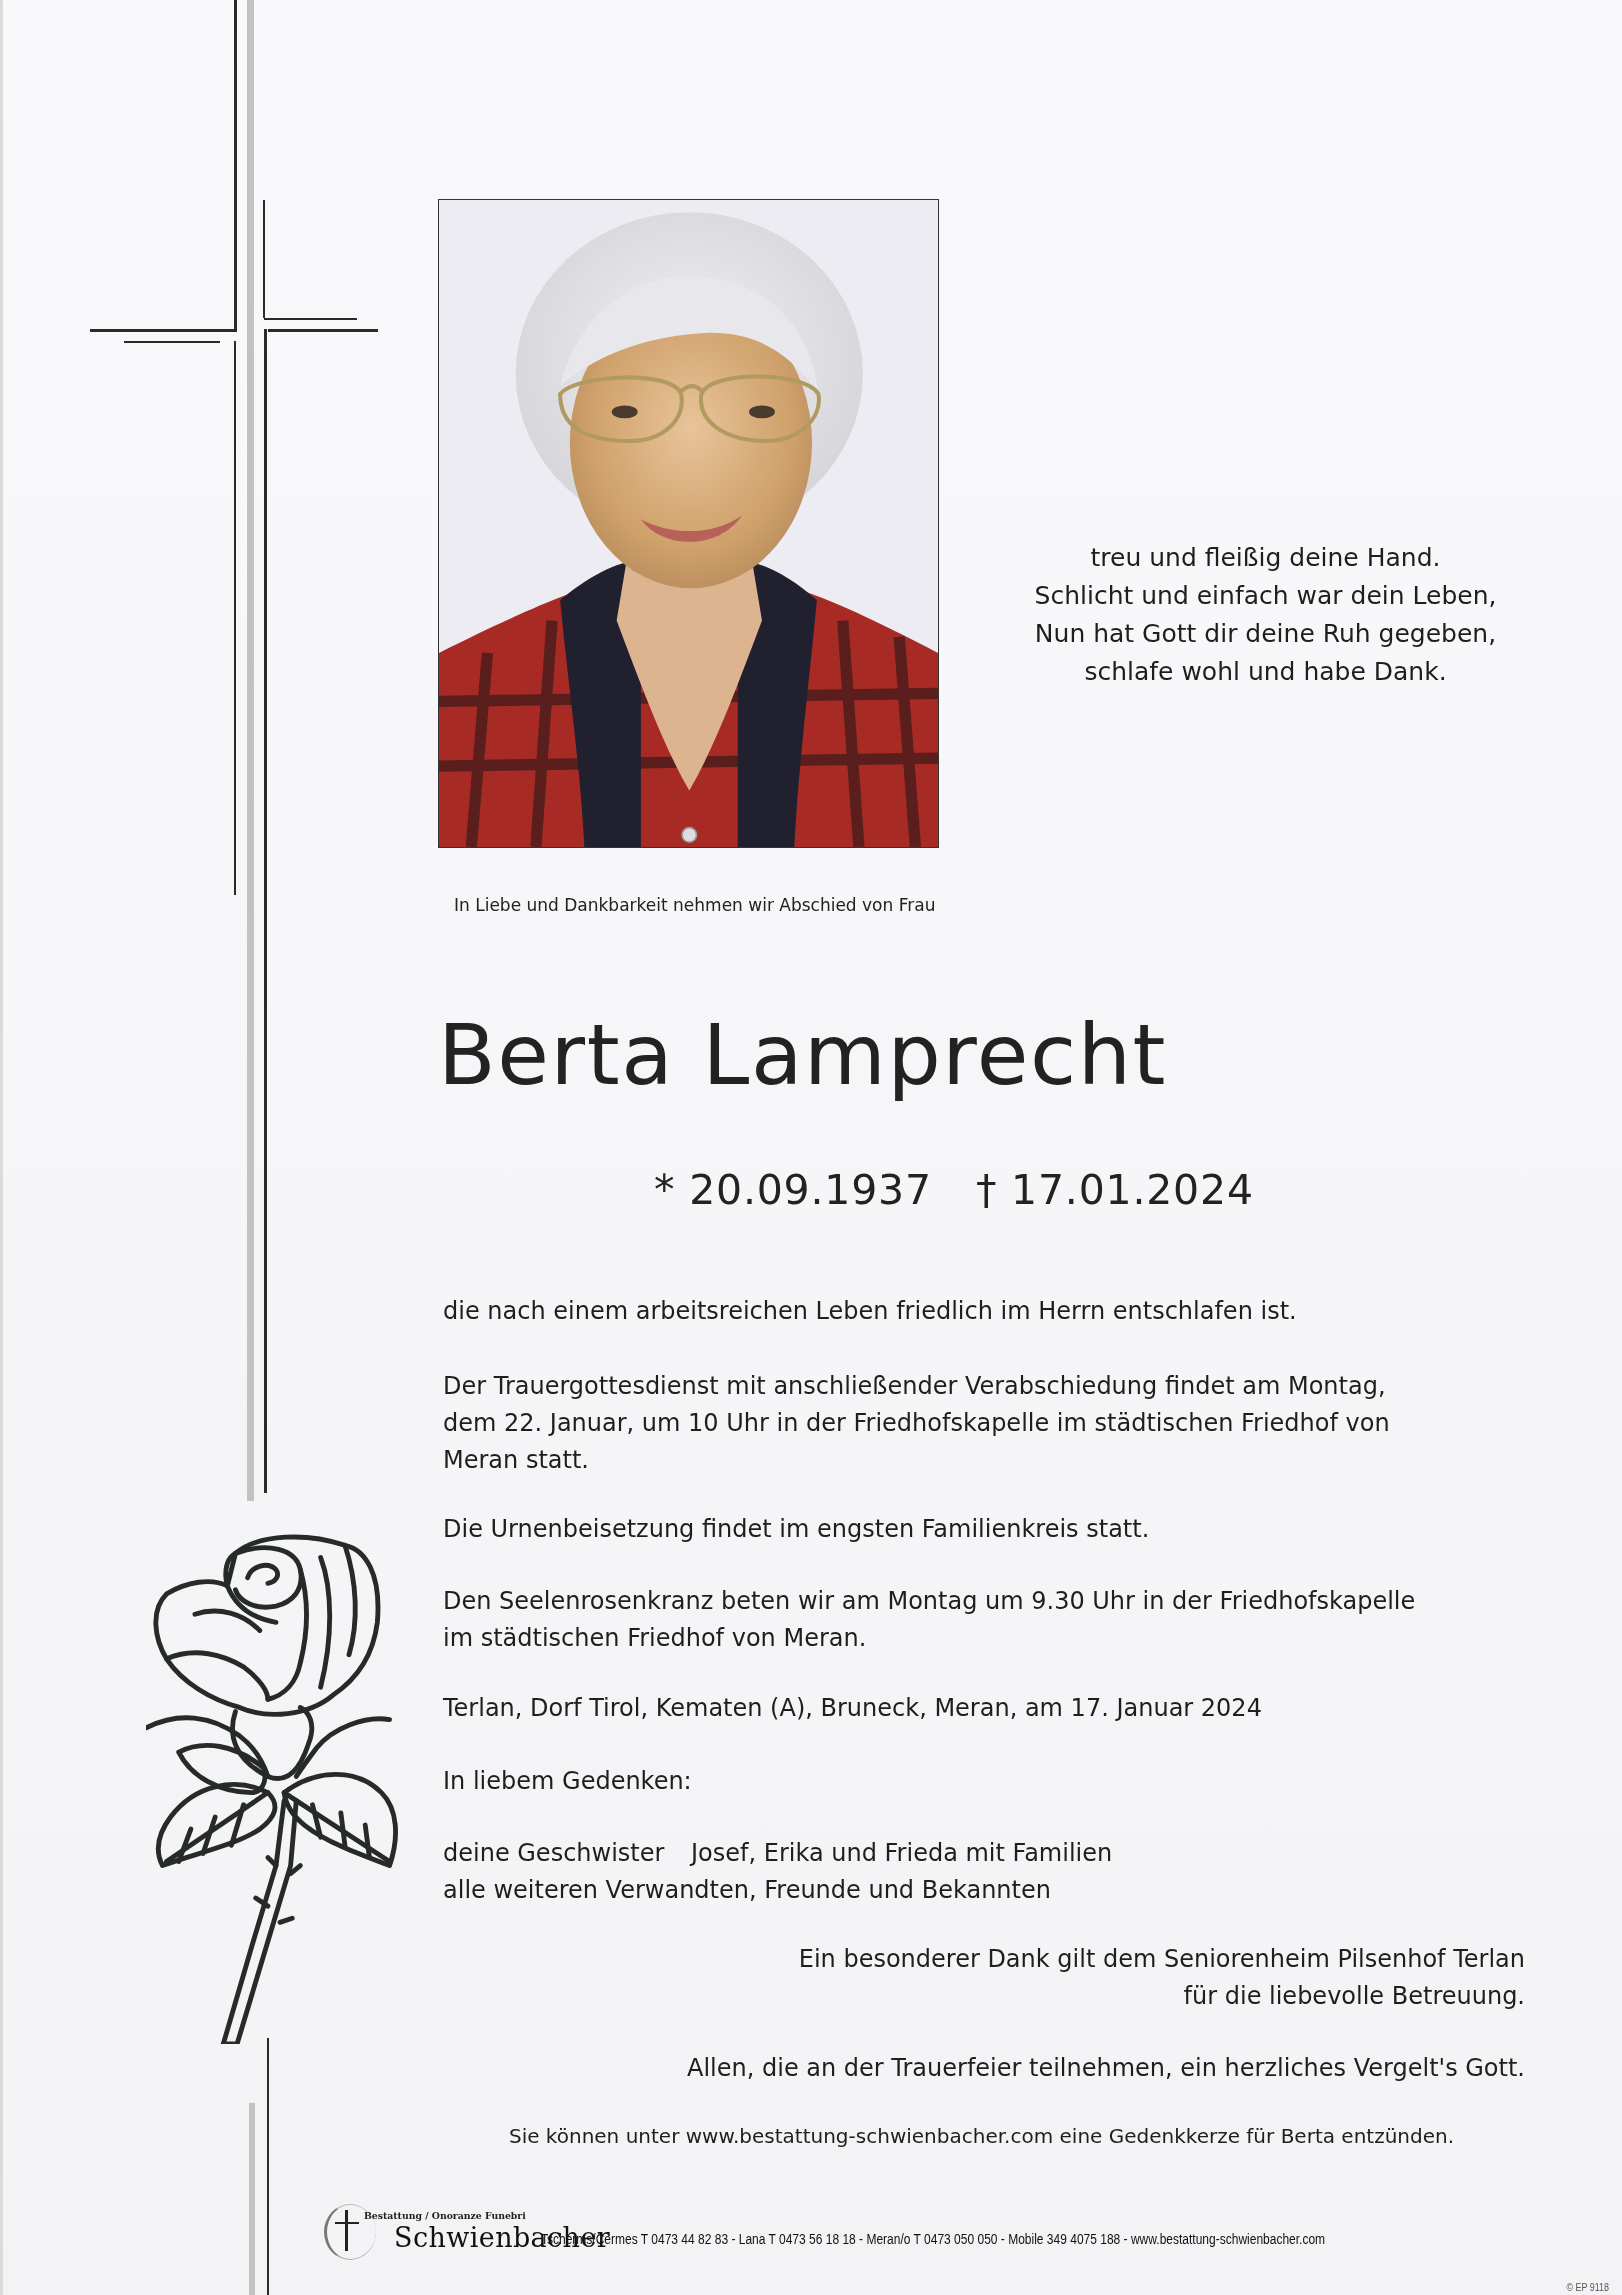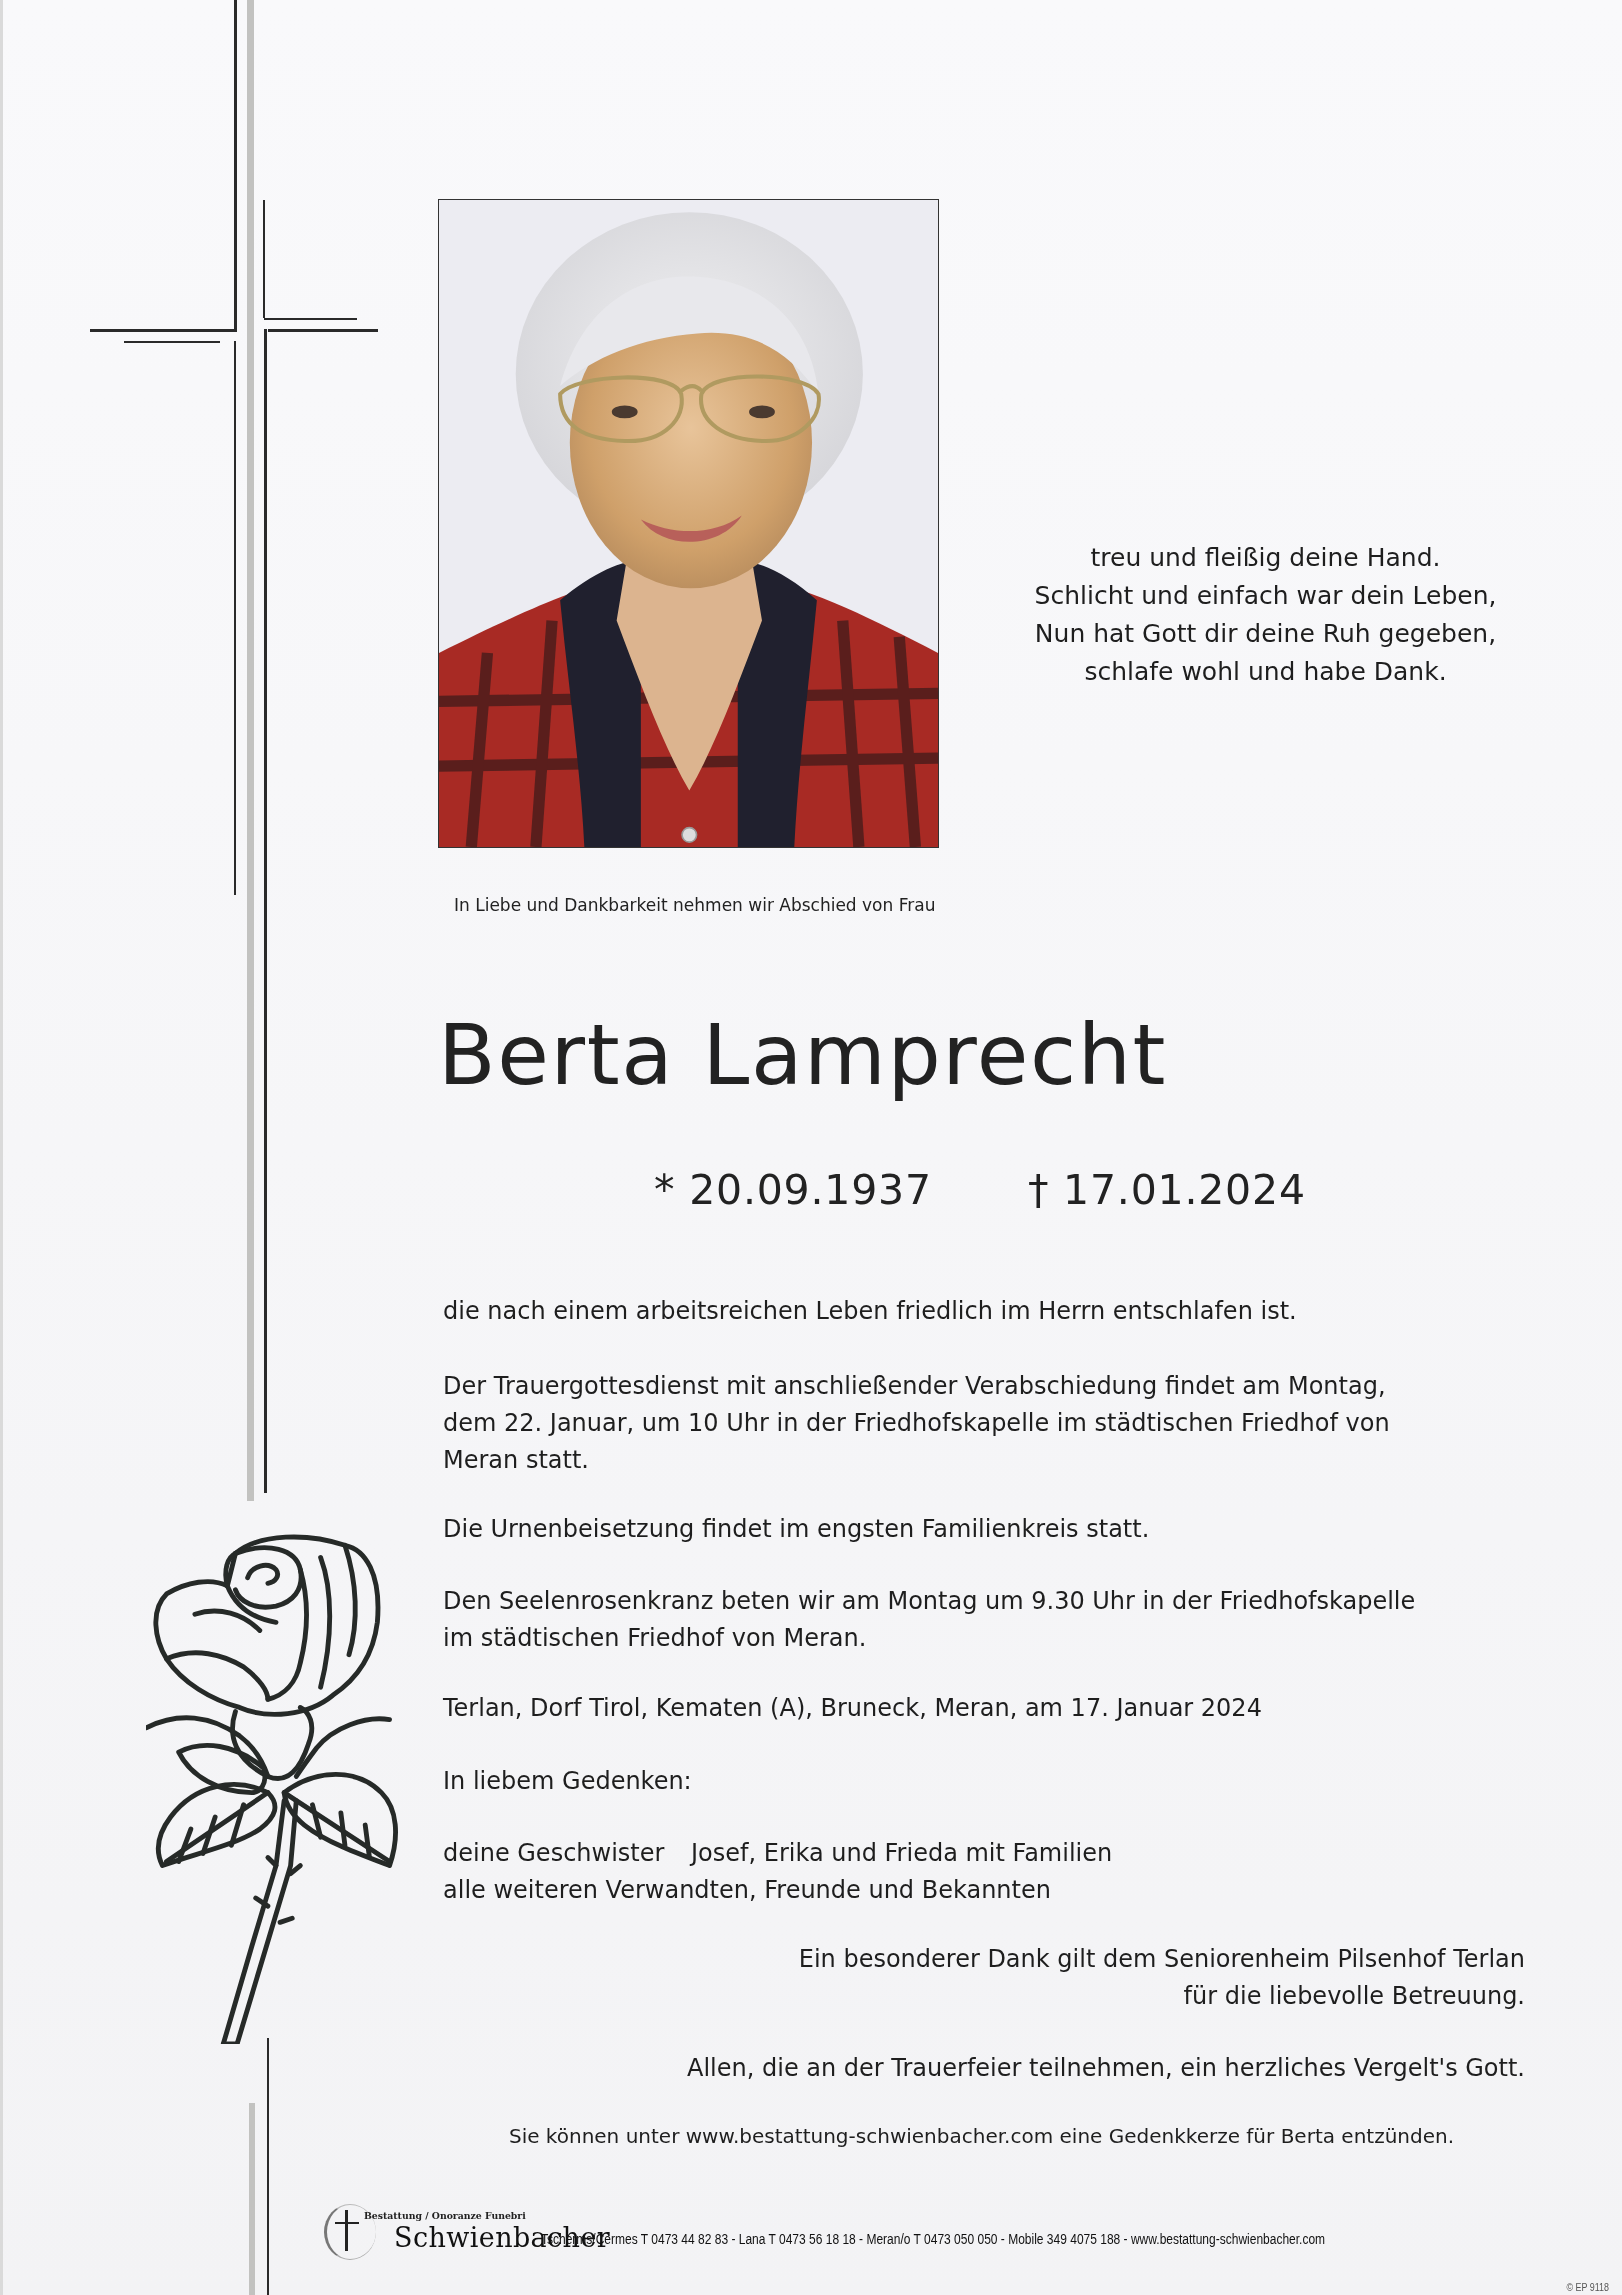--- a/index.html
+++ b/index.html
@@ -29,21 +29,21 @@
     position: absolute; left: 1006px; top: 539px; width: 519px;
     text-align: center; font-size: 25px; line-height: 38px; color: #1e1e1e;
   }
   .intro { position: absolute; left: 443px; top: 895px; font-size: 17px; color:#222;margin-left:11px; }
   .name {
     position: absolute; left: 438px; top: 1006px; width: 1087px; text-align: left;
     font-size: 84px; letter-spacing: 1.6px; color: #222; font-weight: normal;
   }
   .dates {
     position: absolute; left: 654px; top: 1166px; font-size: 41px; color: #222; letter-spacing: 0.8px;
-    display: flex; gap: 96px;
+    display: flex; gap: 44px;
   }
   .body-text { position: absolute; left: 443px; width: 1087px; font-size: 24px; line-height: 37px; color:#1e1e1e; }
   .center-text { position: absolute; left: 438px; width: 1087px; text-align: right; font-size: 24px; line-height: 37px; color:#1e1e1e; }
   .candle { position: absolute; left: 438px; width: 1087px; text-align: center; font-size: 20px; top: 2124px; color:#1e1e1e; }
   .rel-row { display: flex; }
   .rel-row .rel-label { width: 248px; }
 
   
   .footer { position: absolute; left: 324px; top: 2202px; width: 1298px; height: 73px; }
   .logo-ring {

